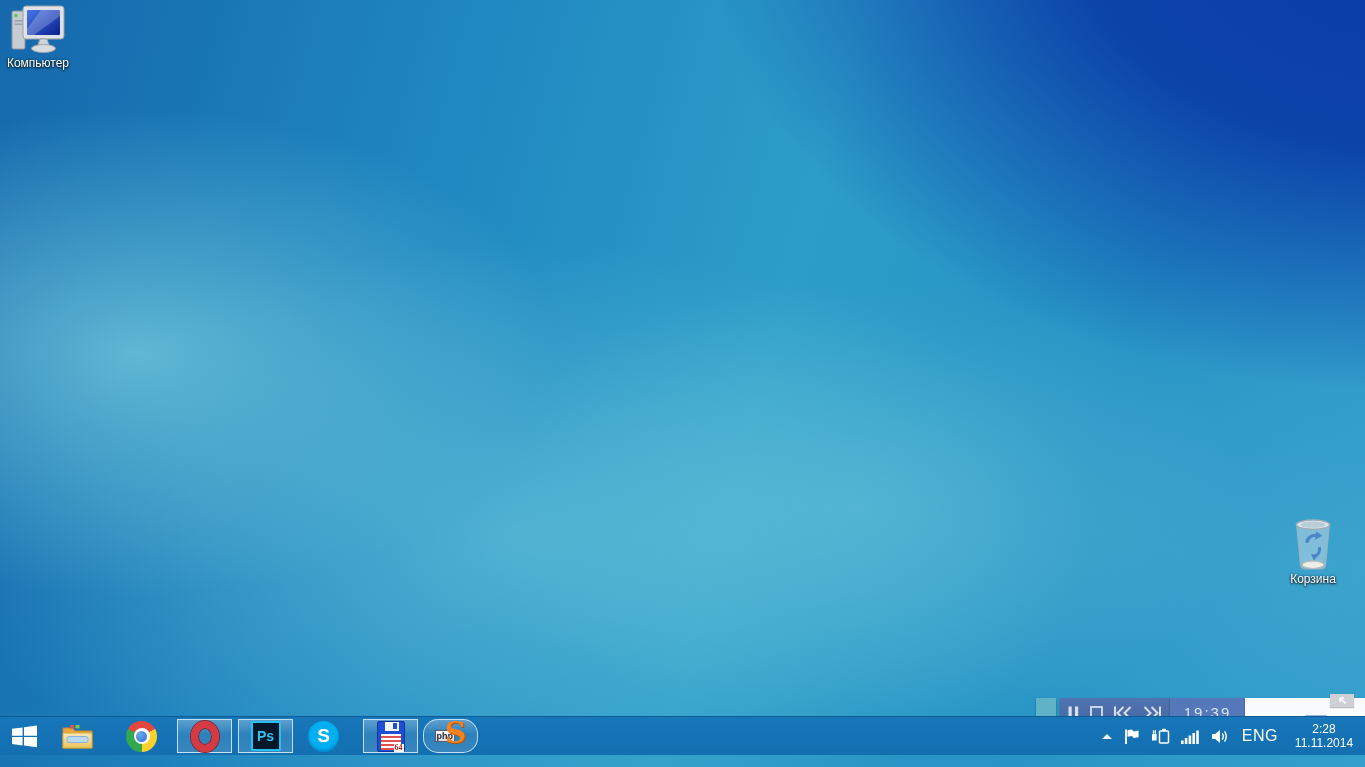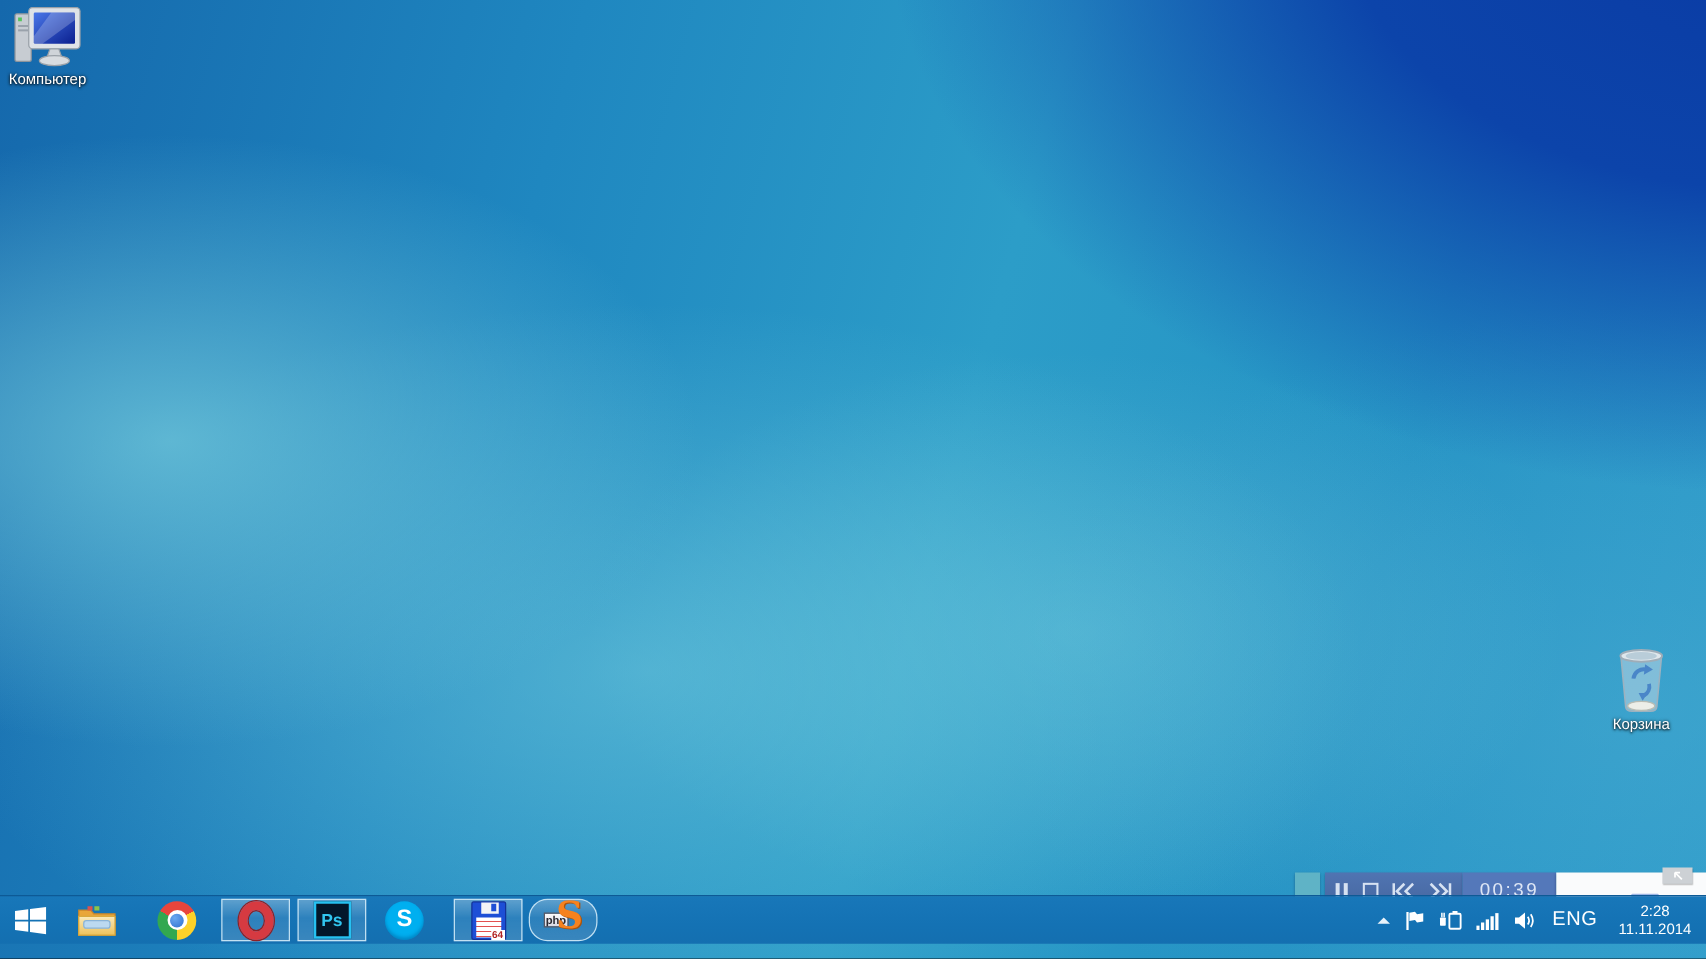--- a/index.html
+++ b/index.html
@@ -56,21 +56,21 @@
     box-shadow:inset 0 0 0 1px #8e2026,0 0 0 1px #8e2026;}
   .ps-ic{width:30px;height:30px;background:#03172b;border:2px solid #26c1f2;box-sizing:border-box;
     color:#31c5f0;font-weight:bold;font-size:14px;display:flex;align-items:center;justify-content:center;}
   .skype-ic{width:31px;height:31px;border-radius:50%;background:#00aff0;color:#fff;font-size:19px;font-weight:bold;
     display:flex;align-items:center;justify-content:center;box-shadow:inset 0 -2px 3px rgba(0,60,120,.35);}
   .floppy-ic{width:28px;height:31px;background:#1d4fd6;border:1px solid #12339a;border-radius:2px;position:relative;box-sizing:border-box;}
   .floppy-shutter{position:absolute;left:7px;top:0;width:14px;height:9px;background:#f2f4f6;}
   .floppy-shutter::after{content:"";position:absolute;right:2px;top:1.5px;width:4px;height:6px;background:#1d4fd6;}
   .floppy-label{position:absolute;left:3px;right:3px;top:12px;bottom:1px;background:
     repeating-linear-gradient(180deg,#ffffff 0 2.5px,#e25050 2.5px 4px);}
-  .floppy-64{position:absolute;right:0px;bottom:-1px;font-size:8px;font-weight:bold;color:#b22525;background:#fff;line-height:8px;padding:0 1px;}
+  .floppy-64{position:absolute;right:0px;bottom:-1px;font-size:8px;font-weight:bold;color:#b22525;background:#fff;line-height:8px;padding:0 1px;font-family:Liberation Serif, serif;}
   .phps-ic{width:32px;height:31px;position:relative;}
   .php-box{position:absolute;left:0;top:9px;font-size:9px;font-weight:bold;color:#2a2a33;
     background:linear-gradient(#fafafc,#d9d9e4);border:1px solid #5a5a66;line-height:10px;padding:0 1px;}
   .php-s{position:absolute;right:0;top:-4px;font-size:30px;line-height:31px;font-weight:bold;
     font-family:"DejaVu Serif",serif;color:#f5821f;text-shadow:1px 1px 0 #a9540e;}
 
   
   #tray{position:absolute;right:0;top:0;bottom:0;display:flex;align-items:center;gap:11px;padding-right:8px;color:#fff;}
   .tray-item{display:flex;align-items:center;justify-content:center;}
   .chev-up{width:0;height:0;border-left:5px solid transparent;border-right:5px solid transparent;border-bottom:5px solid #e8f2fa;}
@@ -154,21 +154,21 @@
       <span>
         <svg width="19" height="14" viewBox="0 0 19 14" stroke="#d6e2f2" stroke-width="2" fill="none">
           <path d="M1.5 1 L7.5 7 L1.5 13"></path>
             <path d="M8.5 1 L14.5 7 L8.5 13"></path>
             <path d="M17 0.5 V13.5"></path>
         </svg>
       </span>
     </button>
   </div>
 
-  <div class="pw" id="player-time">00:39</div>
+  <div class="pw" id="player-time">19:39</div>
 
   <div class="pw" id="player-track">
     <div class="track-line"></div>
     <div class="track-handle"></div>
   </div>
 
   <div class="pw" id="player-collapse">
     <span>
       <svg width="9" height="9" viewBox="0 0 9 9" stroke="#fff" stroke-width="1.4" fill="none">
         <path d="M7.5 7.5 L2 2"></path>

